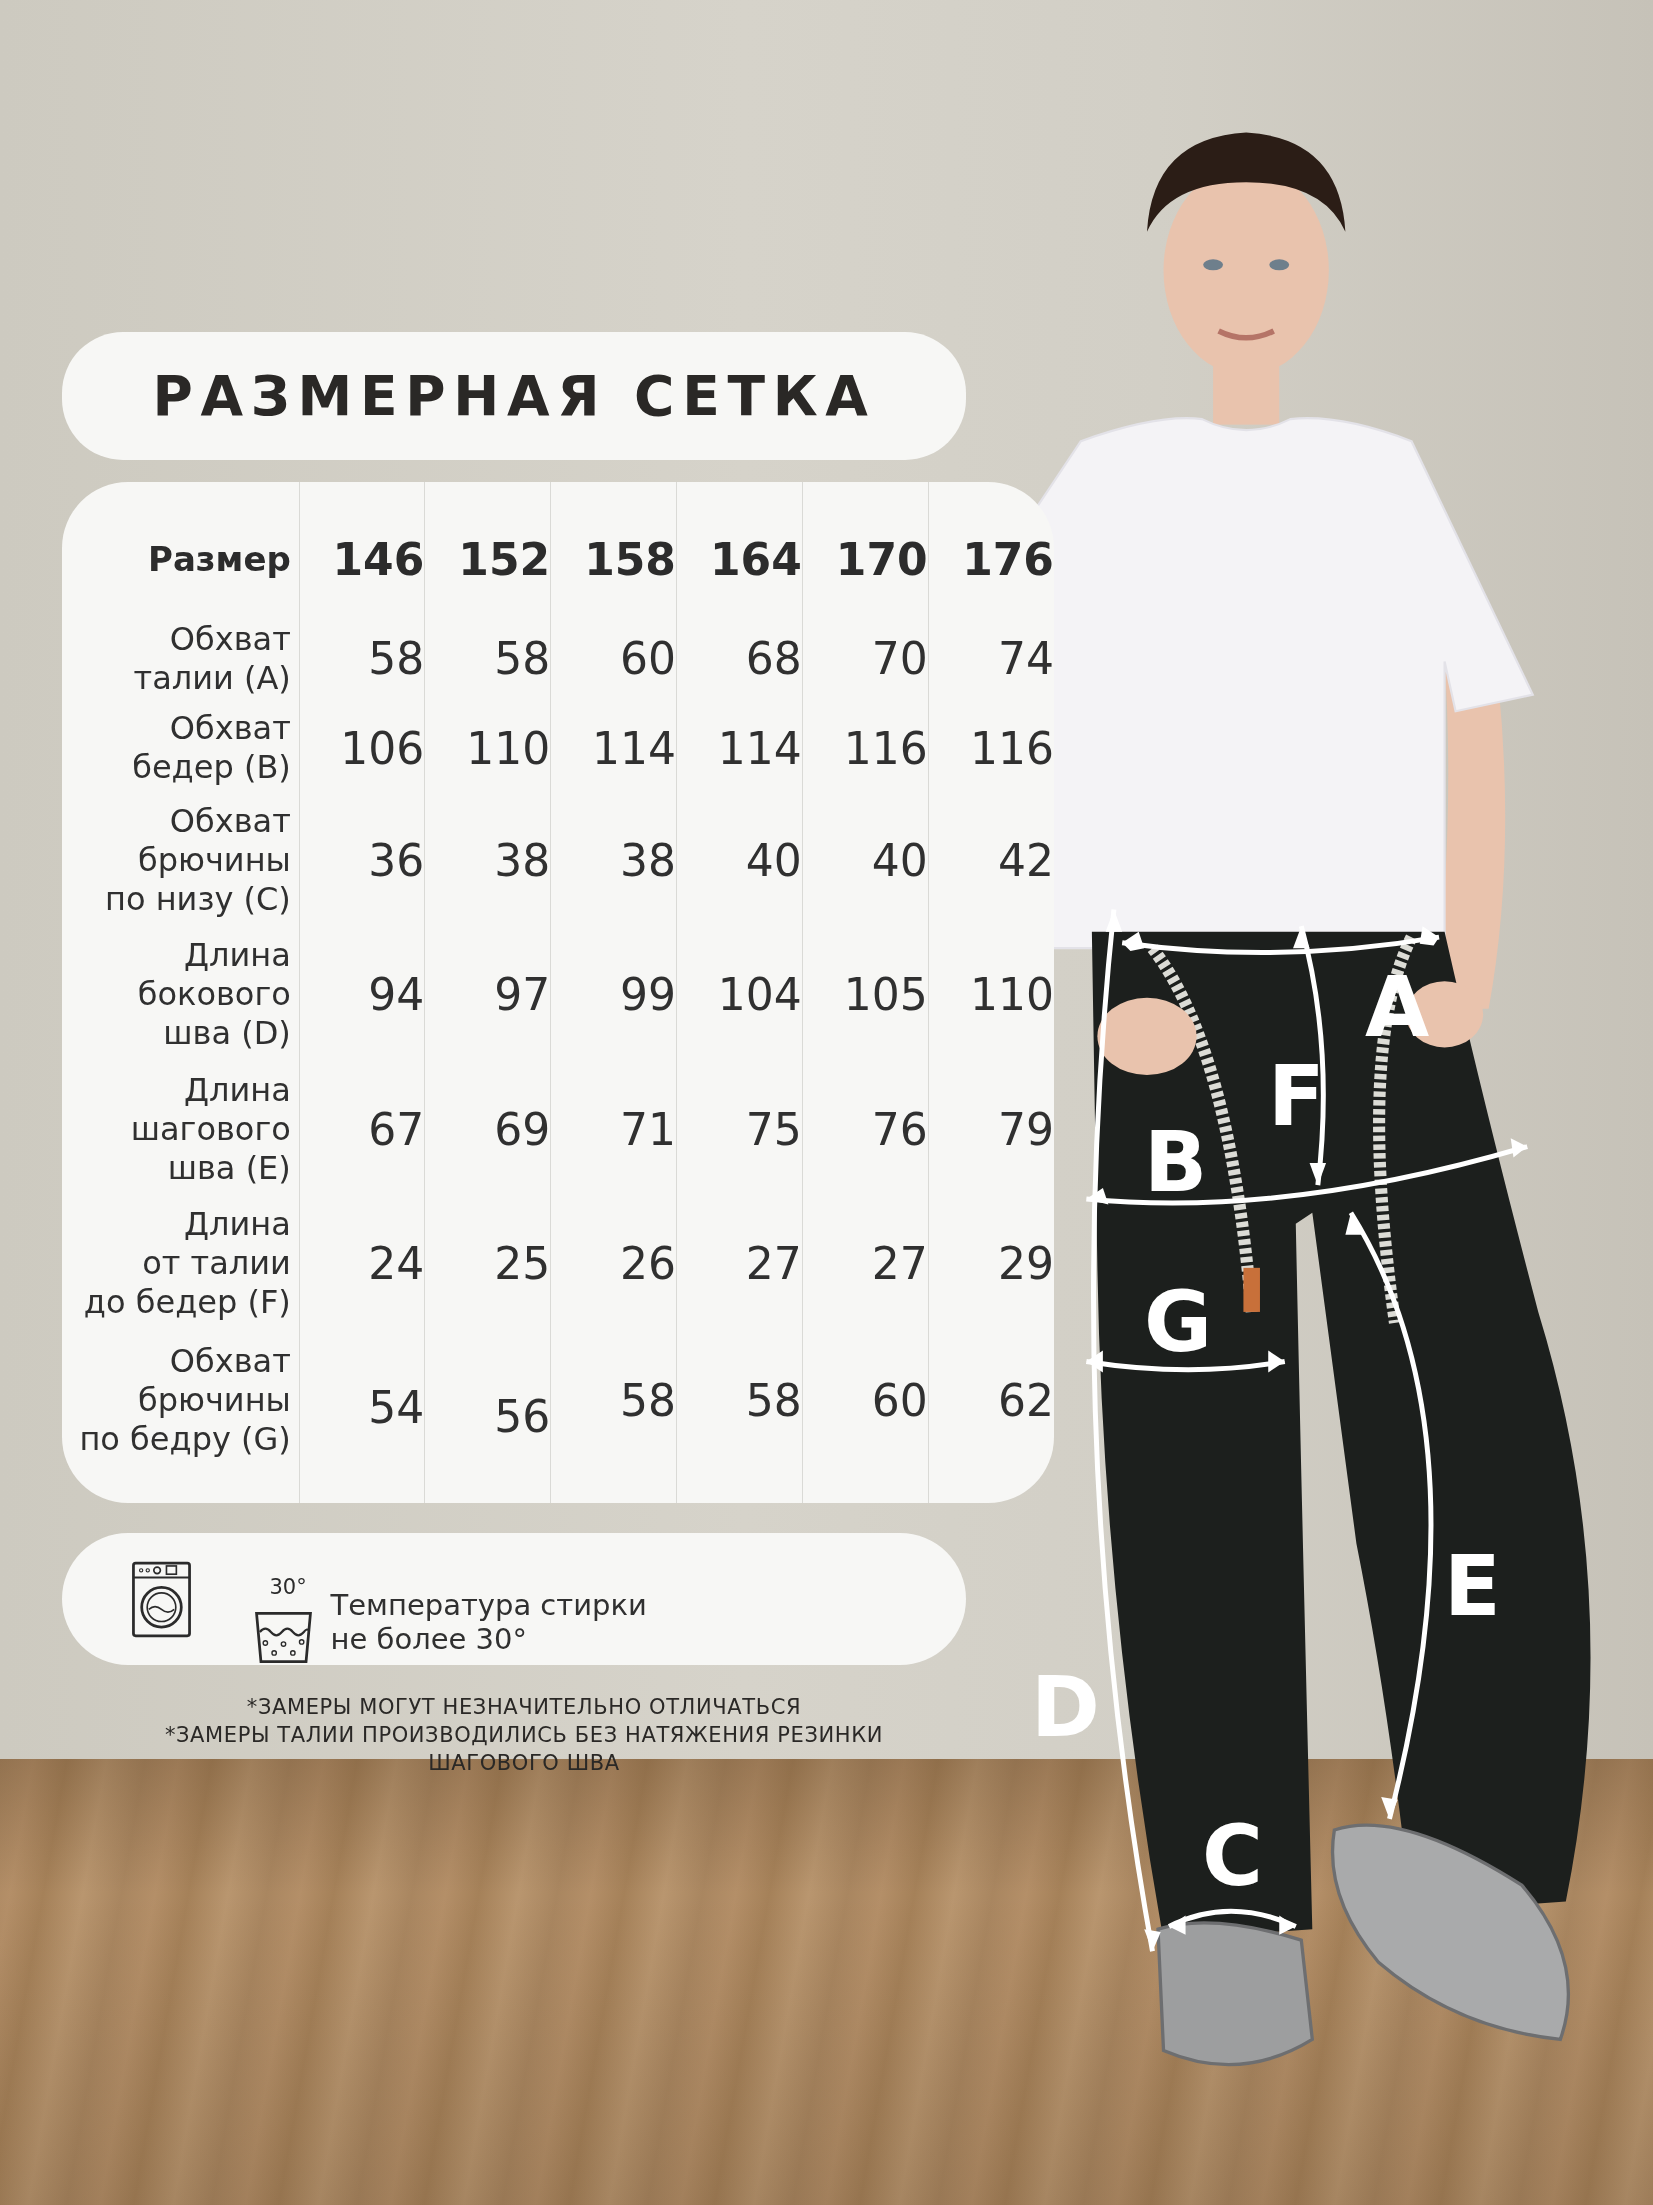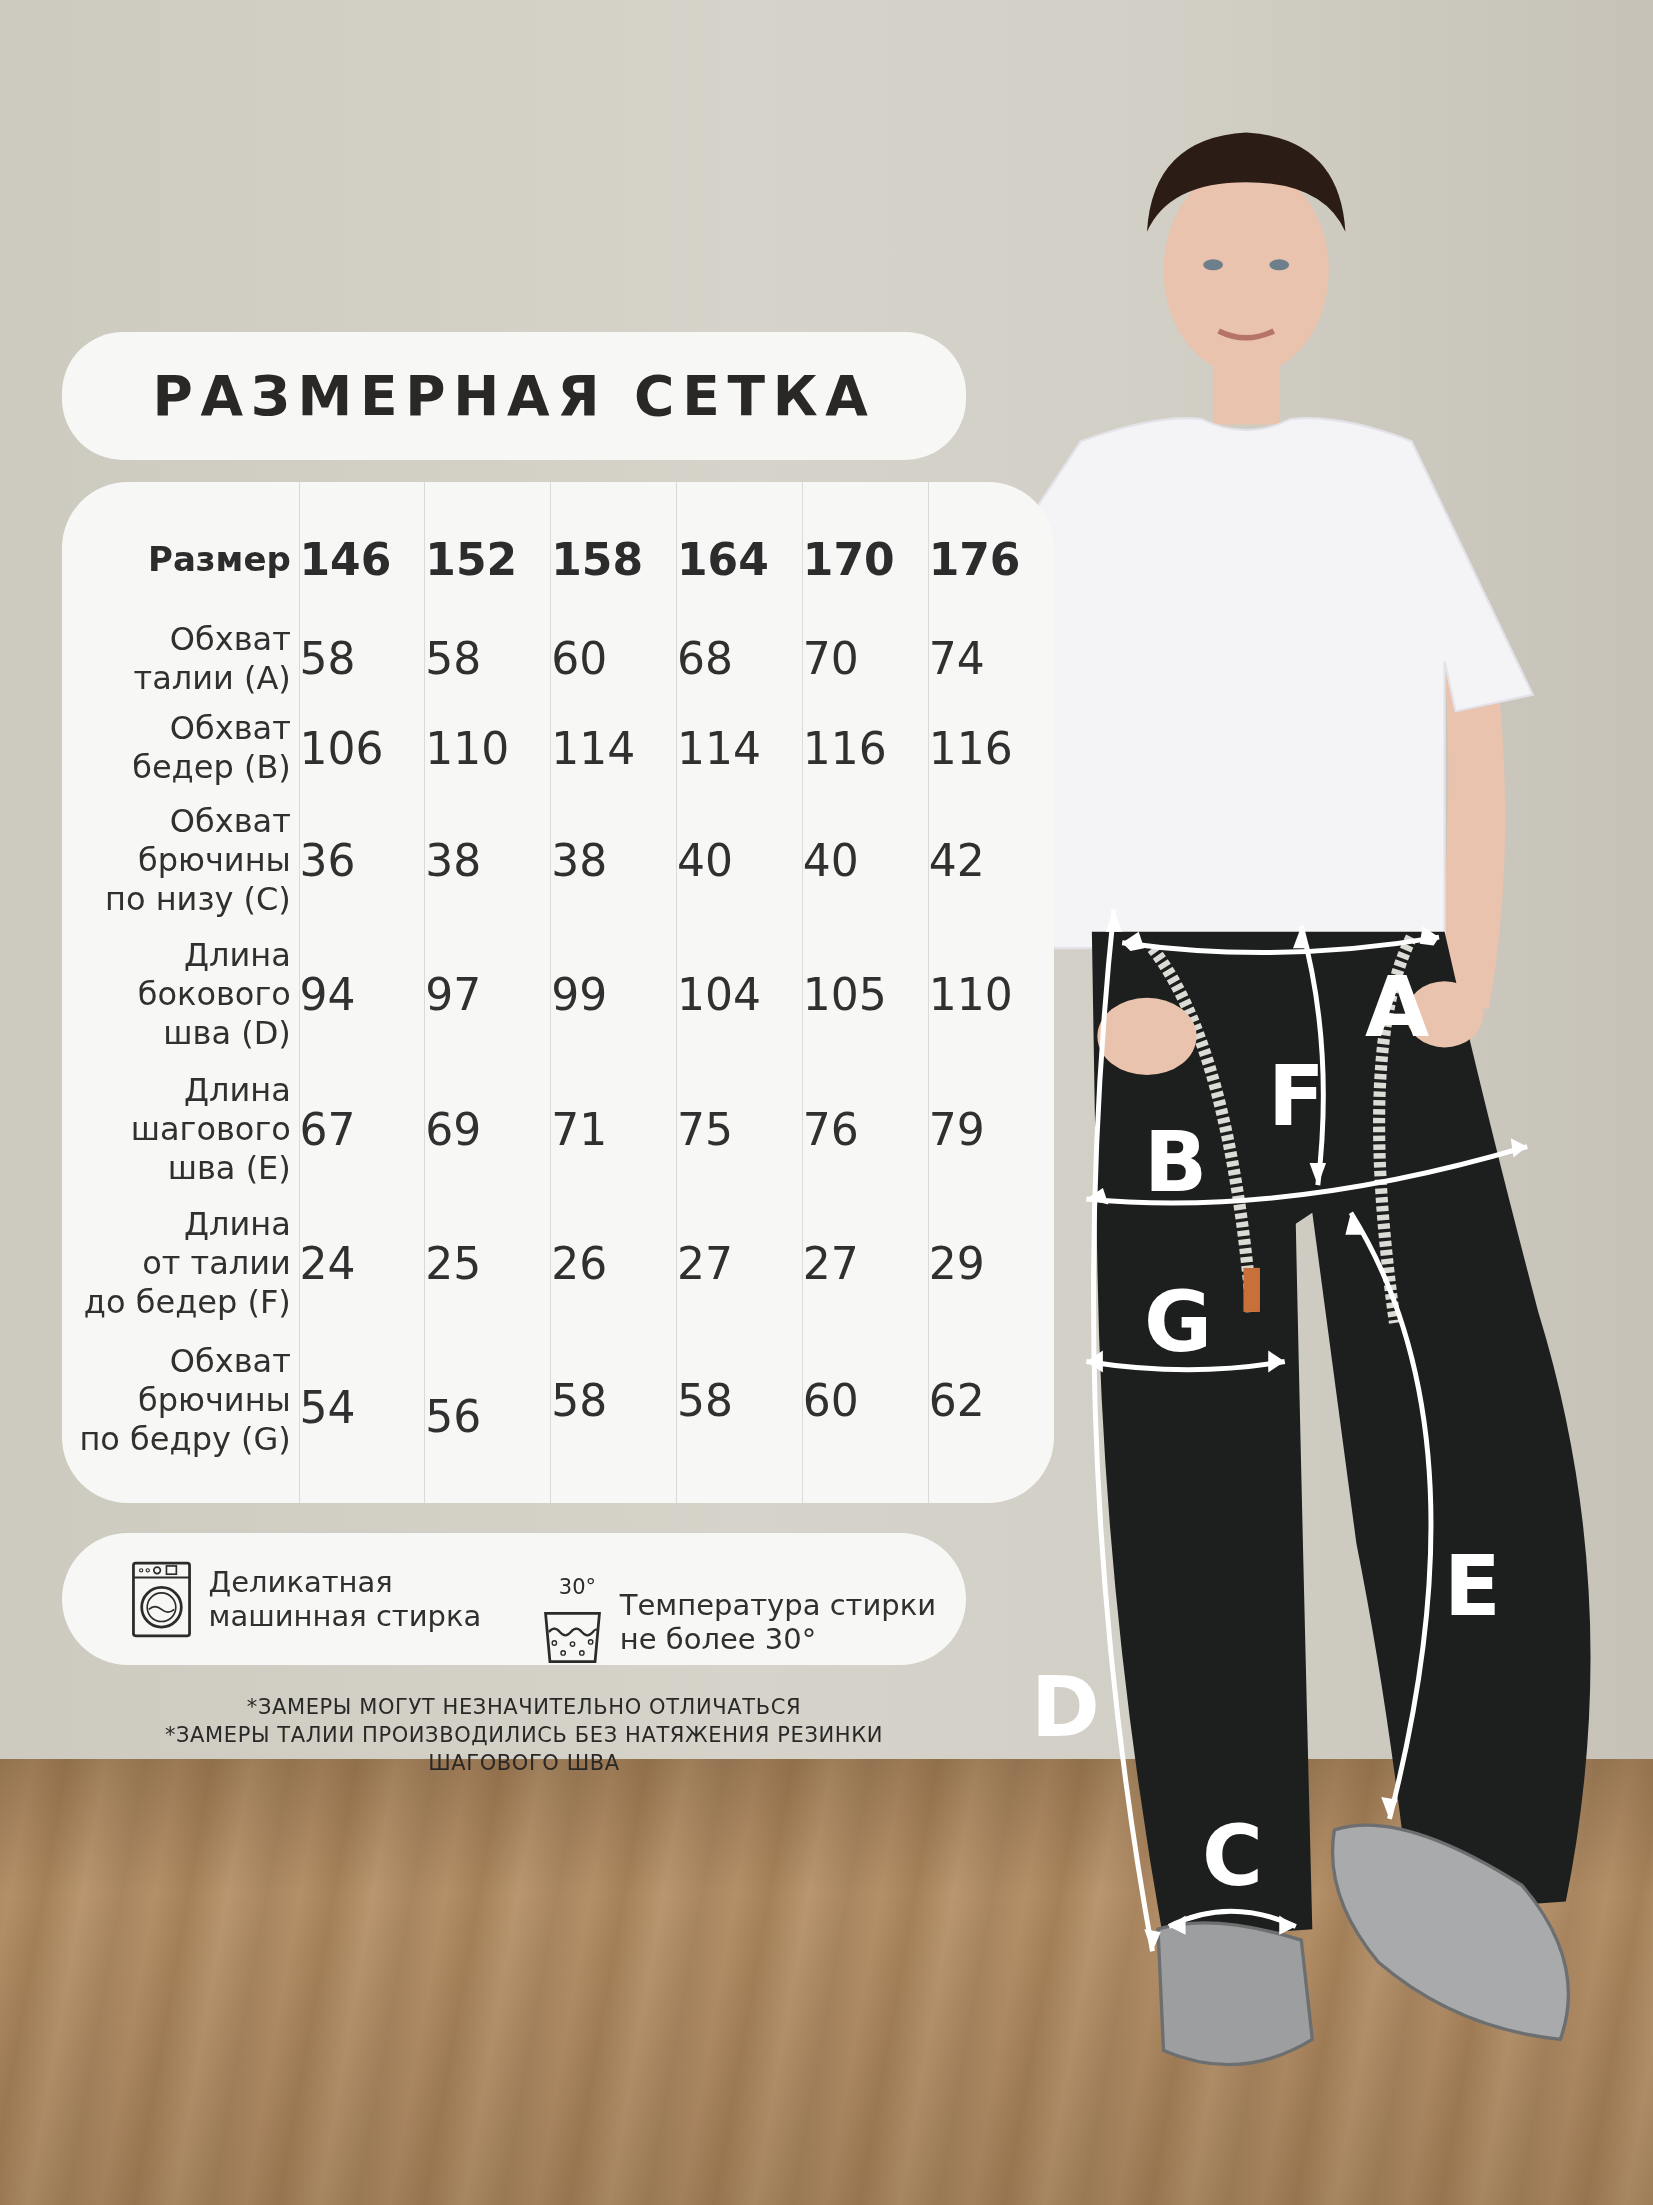--- a/index.html
+++ b/index.html
@@ -17,21 +17,21 @@
 
     .panel { position:absolute; background:#f7f7f5; border-radius: 61px; }
     .title-pill { left:62px; top:332px; width:904px; height:128px;
       display:flex; align-items:center; justify-content:center; }
     .title-pill span { font-family:"DejaVu Sans", sans-serif; font-weight:700; font-size:55px;
       letter-spacing:7.7px; color:#2a2826; }
 
     .table-panel { left:62px; top:482px; width:992px; height:1021px; border-radius:66px; overflow:hidden; }
     table.sizes { border-collapse:collapse; width:100%; height:100%; table-layout:fixed; }
     table.sizes col.label-col { width:237px; }
-    table.sizes td, table.sizes th { border-left:1.1px solid #dadad6; text-align:left; vertical-align:middle; padding:0; }
+    table.sizes td, table.sizes th { border-left:1.1px solid #dadad6; text-align:right; vertical-align:middle; padding:0; }
     table.sizes td:first-child, table.sizes th:first-child { border-left:none; text-align:right; padding-right:7.7px; }
     table.sizes th { font-weight:700; font-size:44px; color:#2c2c2c; height:110px; padding-top:22px; }
     table.sizes th:first-child { font-size:34px; }
     .row-label { font-size:32px; line-height:39px; color:#303030; }
     .cell-val { font-size:44px; color:#303030; }
 
     .care-panel { left:62px; top:1533px; width:904px; height:132px; border-radius:66px;
       display:flex; align-items:center; }
     .care-item { display:flex; align-items:center; }
     .care-text { font-size:29px; line-height:34px; color:#303030; }
@@ -240,24 +240,20 @@
       <rect x="4" y="4" width="102" height="132" rx="4" fill="none" stroke="#2b2b2b" stroke-width="5"></rect>
       <line x1="4" y1="30" x2="106" y2="30" stroke="#2b2b2b" stroke-width="4"></line>
       <circle cx="18" cy="17" r="3" fill="none" stroke="#2b2b2b" stroke-width="2"></circle>
       <circle cx="30" cy="17" r="3" fill="none" stroke="#2b2b2b" stroke-width="2"></circle>
       <circle cx="47" cy="17" r="6" fill="none" stroke="#2b2b2b" stroke-width="3"></circle>
       <rect x="64" y="9" width="18" height="15" fill="none" stroke="#2b2b2b" stroke-width="3"></rect>
       <circle cx="55" cy="84" r="36" fill="none" stroke="#2b2b2b" stroke-width="5"></circle>
       <circle cx="55" cy="84" r="26" fill="none" stroke="#2b2b2b" stroke-width="3"></circle>
       <path d="M32 88 Q43 78 55 88 Q67 98 78 88" fill="none" stroke="#2b2b2b" stroke-width="3"></path>
     </svg>
-    <div class="care-text" style="margin-left:16.5px;">
-      <div>Деликатная</div>
-      <div>машинная стирка</div>
-    </div>
   </div>
   <div class="care-item" style="margin-left:61px;margin-top:45px;">
     <div style="position:relative; width:61px; height:83px;">
       <span style="position:absolute; left:16.5px; top:-5.5px; font-size:21px; color:#2b2b2b;">30°</span>
       <svg width="61" height="55" viewBox="0 0 110 100" style="position:absolute; left:0; top:30px;">
         <path d="M6 6 L104 6 L96 94 L14 94 Z" fill="none" stroke="#2b2b2b" stroke-width="5"></path>
         <path d="M12 40 Q22 28 32 40 Q42 52 52 40 Q62 28 72 40 Q82 52 92 40 Q98 32 102 38" fill="none" stroke="#2b2b2b" stroke-width="4"></path>
         <circle cx="22" cy="60" r="4" fill="none" stroke="#2b2b2b" stroke-width="2.5"></circle>
         <circle cx="55" cy="62" r="4" fill="none" stroke="#2b2b2b" stroke-width="2.5"></circle>
         <circle cx="88" cy="58" r="4" fill="none" stroke="#2b2b2b" stroke-width="2.5"></circle>

